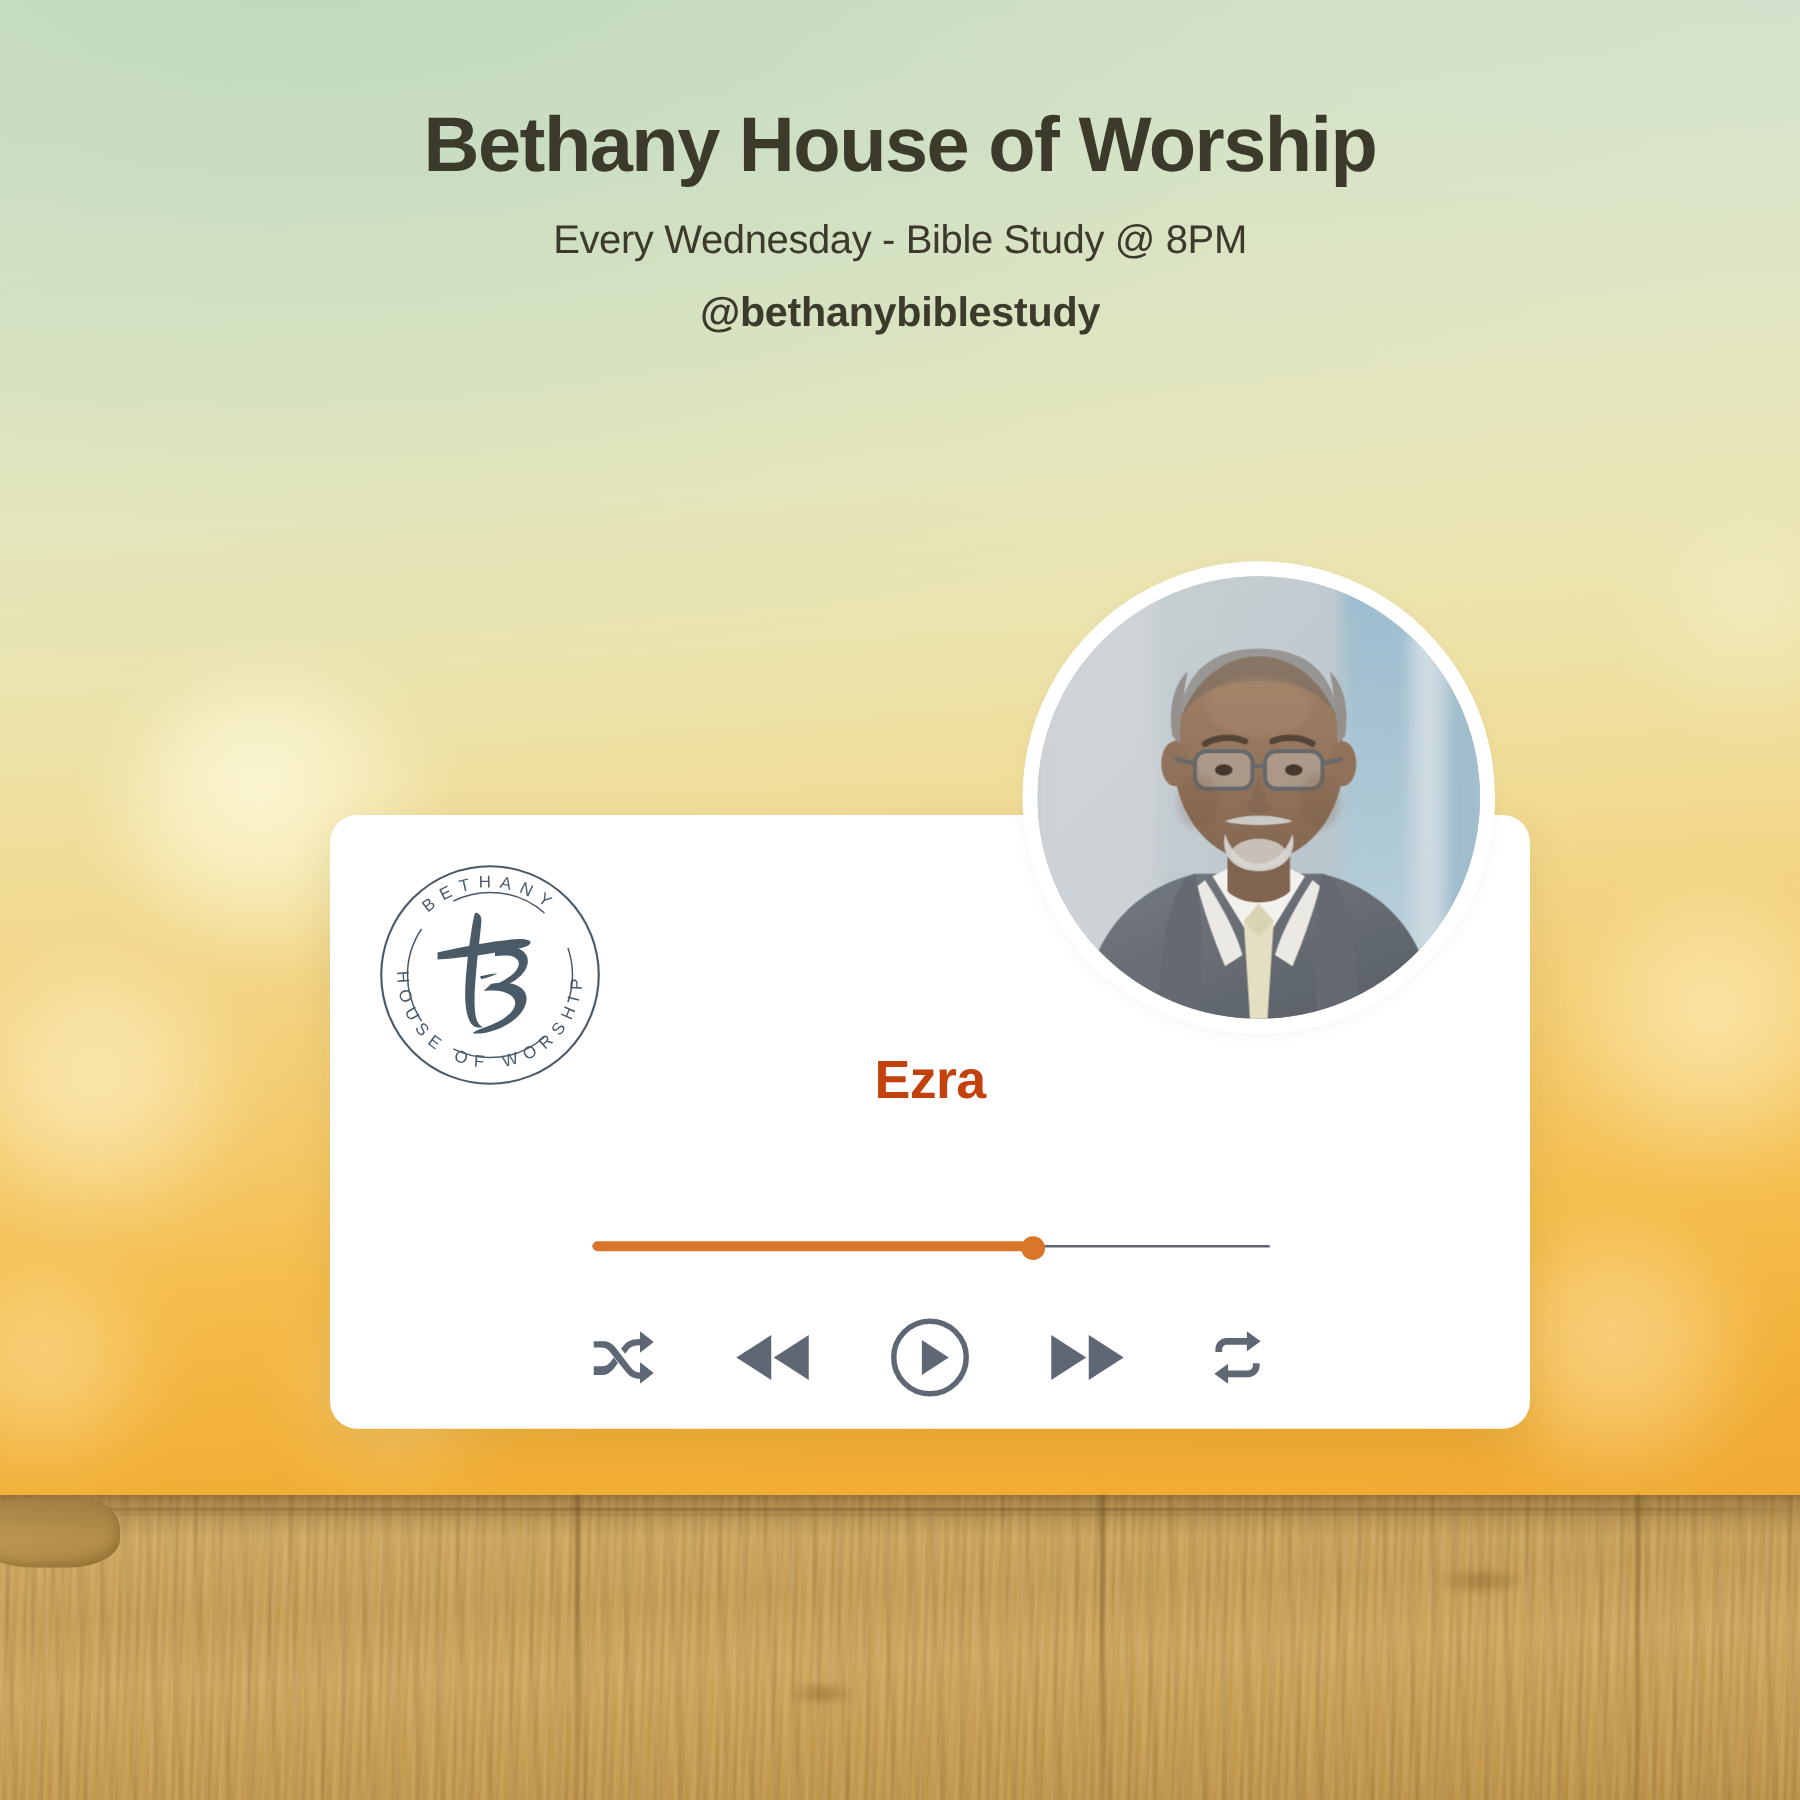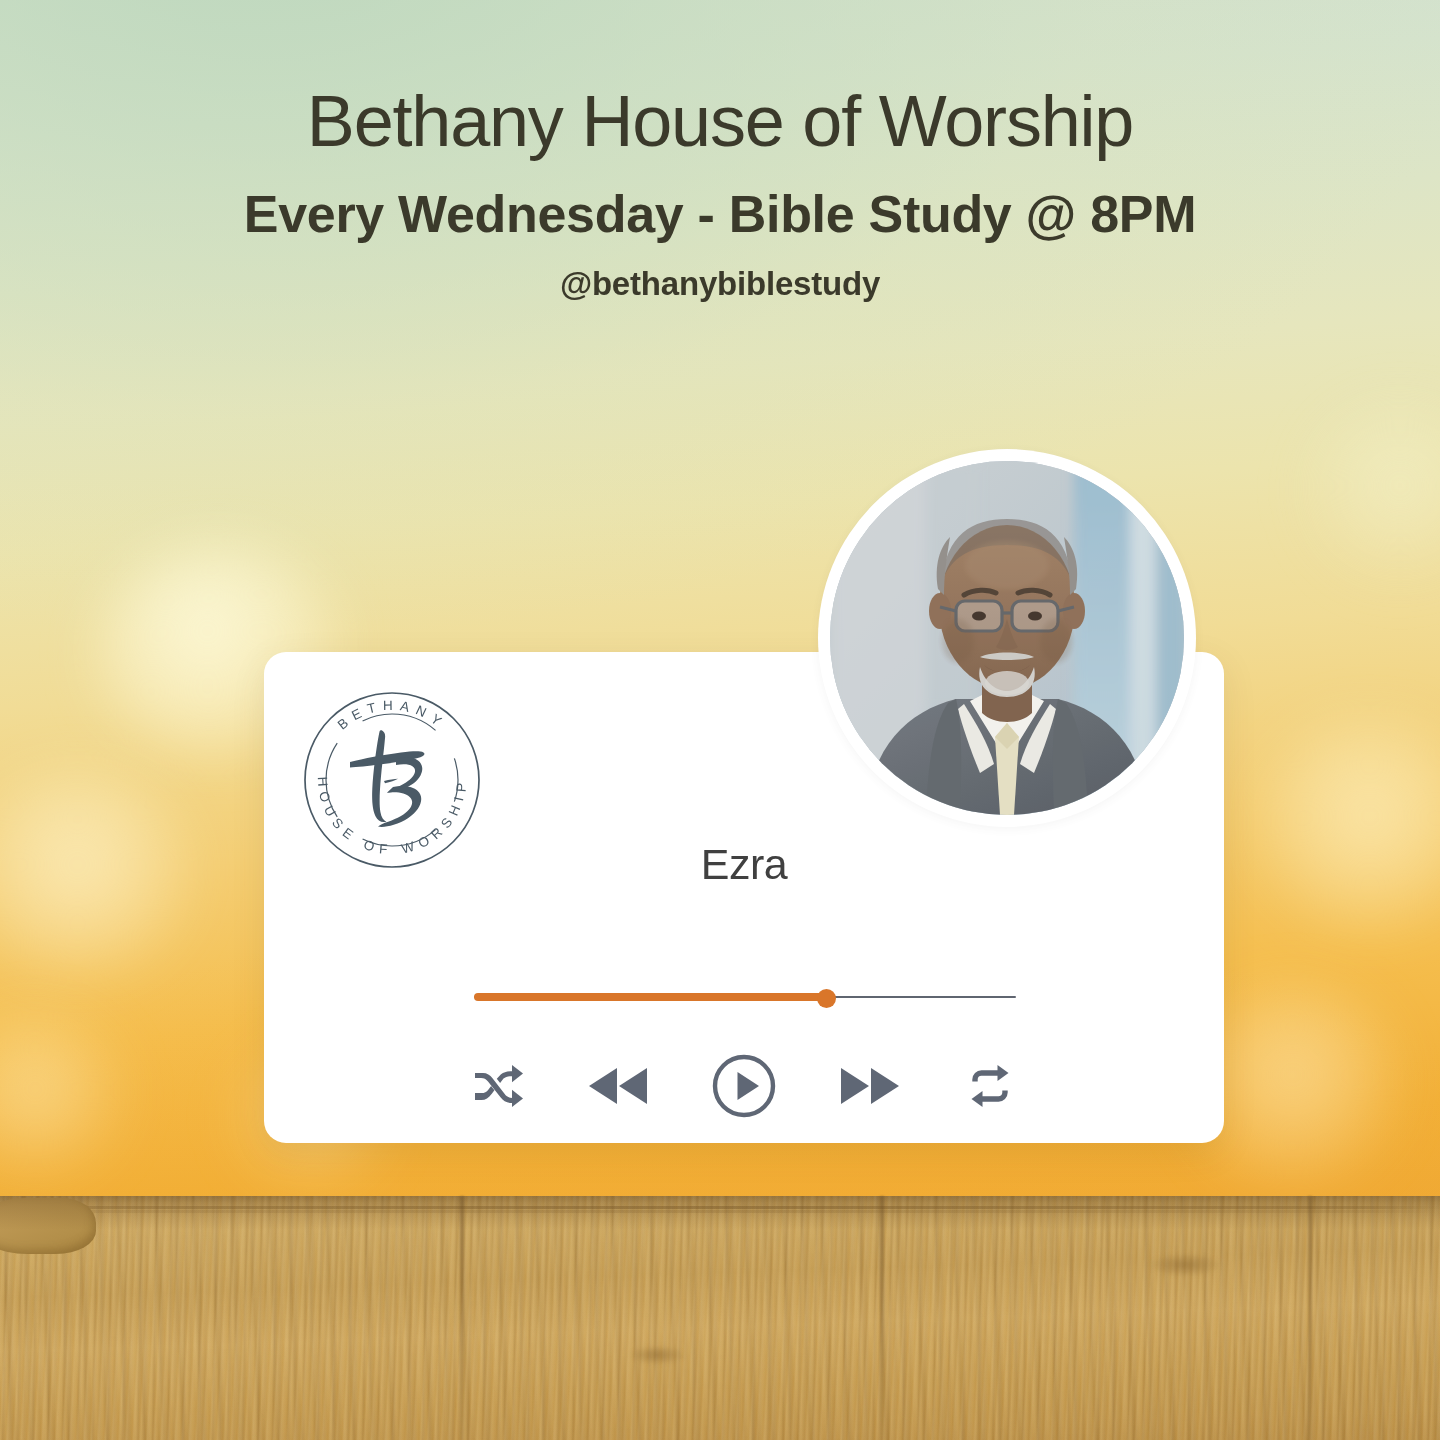--- a/index.html
+++ b/index.html
@@ -166,30 +166,30 @@
     box-shadow:inset -3px -4px 8px rgba(110,76,28,.35);
   }
 
   
   .headings{
     position:absolute; left:0; right:0; top:84px;
     text-align:center;
     color:#3b3a2b;
   }
   .title{
-    font-size:72px;
-    font-weight:400;
+    font-size:62px;
+    font-weight:700;
     letter-spacing:-1.2px;
     line-height:1.05;
     color:#3b3a2b;
   }
   .subtitle{
     margin-top:24px;
-    font-size:52px;
-    font-weight:700;
+    font-size:32px;
+    font-weight:400;
     letter-spacing:-.3px;
     color:#3b3a2b;
   }
   .handle{
     margin-top:21px;
     font-size:33px;
     font-weight:700;
     letter-spacing:-.2px;
     color:#3b3a2b;
   }
@@ -232,23 +232,23 @@
   .avatar svg{ display:block; width:100%; height:100%; }
 
   
   .track{
     position:absolute;
     left:0; right:0; top:188px;
     text-align:center;
   }
   .track-title{
     font-size:43px;
-    font-weight:400;
+    font-weight:700;
     letter-spacing:-.5px;
-    color:#404040;
+    color:#c2410c;
   }
   .track-artist{
     margin-top:25px;
     font-size:33px;
     font-weight:400;
     letter-spacing:-.2px;
     color:#6b7280;
   }
 
   

